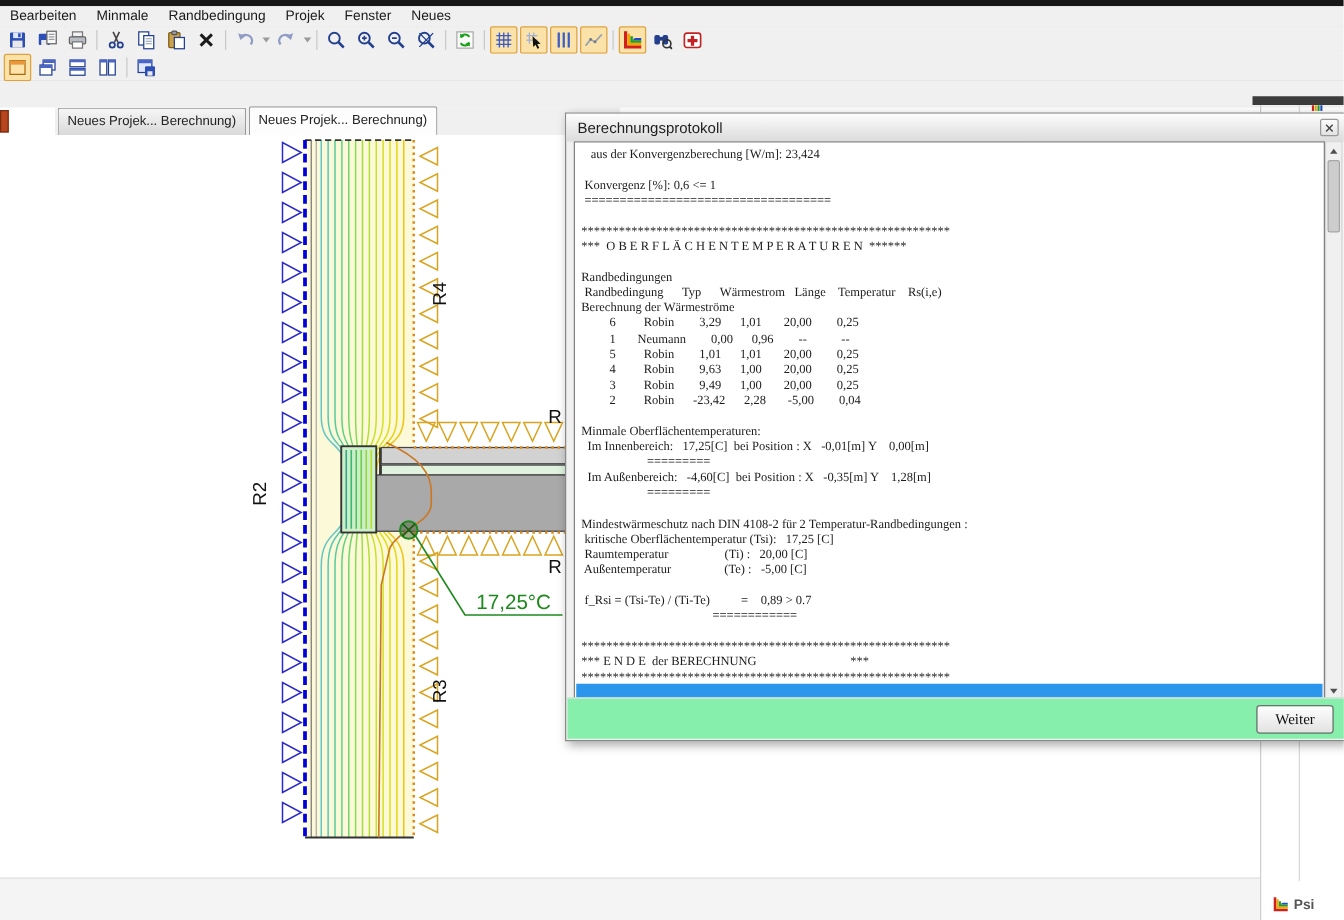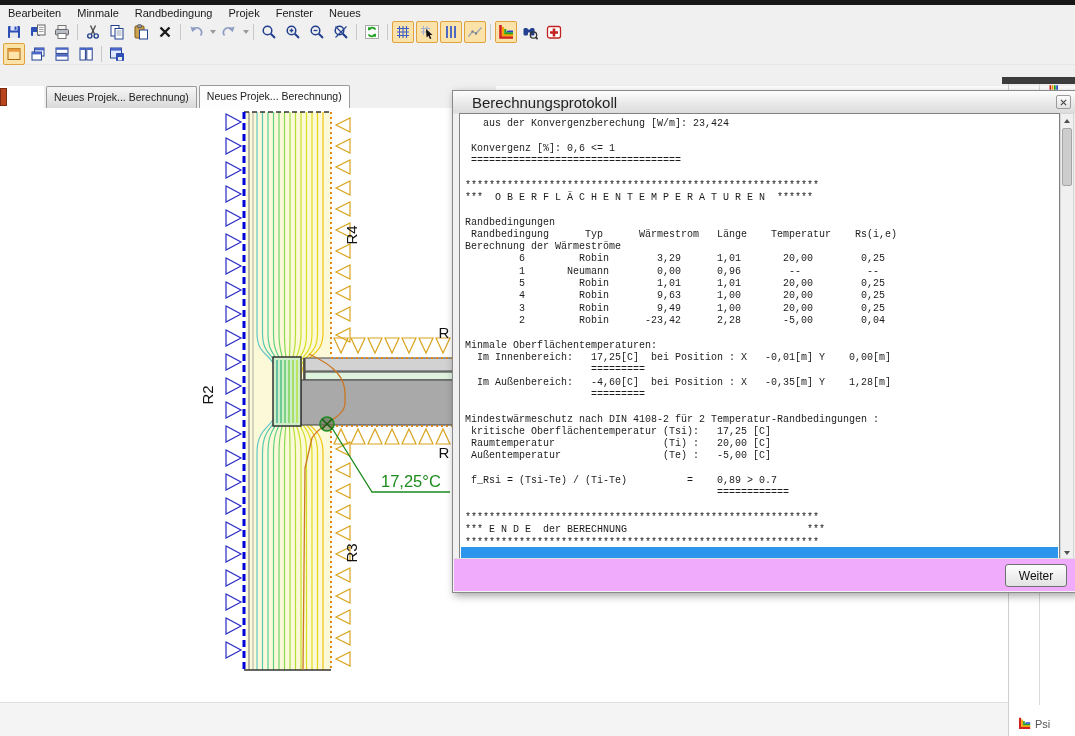--- a/index.html
+++ b/index.html
@@ -28,43 +28,43 @@
   .dock-fragment{position:absolute;left:0;top:88px;width:7px;height:18px;background:#b8451e;border:1px solid #7a2c10;box-sizing:border-box;}
   
   .canvas{position:absolute;left:0;top:108px;width:1075px;height:628px;background:#ffffff;}
   .thermal-svg{position:absolute;left:0;top:0;}
   .bottom-strip{position:absolute;left:0;top:702px;width:1008px;height:34px;background:#f4f4f4;border-top:1px solid #e0e0e0;}
   
   .right-panel-line1{position:absolute;left:1008px;top:84px;width:1px;height:652px;background:#cfcfcf;}
   .right-panel-line2{position:absolute;left:1039px;top:84px;width:1px;height:621px;background:#d9d9d9;}
   .rp-darkbar{position:absolute;left:1002px;top:77px;width:73px;height:7px;background:#3c3c3c;}
   .rp-minilogo{position:absolute;left:1047px;top:78px;width:14px;height:9px;}
-  .psi-badge{position:absolute;left:1018px;top:717px;display:flex;align-items:center;gap:4px;}
+  .psi-badge{position:absolute;left:1018px;top:717px;display:flex;align-items:center;gap:4px;font-weight:bold;}
   .psi-badge svg{width:13px;height:13px;}
   .psi-label{font-size:11px;color:#555;}
   
   .dialog{position:absolute;left:452px;top:90px;width:626px;height:503px;background:#f0f0f0;
           border:1px solid #898989;box-shadow:2px 3px 8px rgba(0,0,0,.35);box-sizing:border-box;}
   .dlg-title{height:22px;background:linear-gradient(#fdfdfd,#e8e8e8 60%,#dcdcdc);display:flex;align-items:center;
              border-bottom:1px solid #e6e6e6;position:relative;}
-  .dlg-title-text{font-size:15px;color:#1f1f1f;padding-left:19px;}
+  .dlg-title-text{font-size:12px;color:#1f1f1f;padding-left:9px;}
   .dlg-close{position:absolute;right:6px;top:4px;width:15px;height:14px;border:1px solid #9a9a9a;border-radius:2px;
              background:linear-gradient(#fcfcfc,#e2e2e2);display:flex;align-items:center;justify-content:center;box-sizing:border-box;}
   .dlg-close svg{width:7px;height:7px;display:block;}
   .dlg-content{position:absolute;left:6px;top:22px;width:601px;height:447px;background:#ffffff;border:1px solid #828282;box-sizing:border-box;overflow:hidden;}
-  .dlg-pre{margin:0;padding:4px 0 0 5px;font-family:Liberation Mono, monospace;font-size:10px;line-height:12.32px;color:#1c1c1c;white-space:pre;}
+  .dlg-pre{margin:0;padding:4px 0 0 5px;font-family:Liberation Serif, serif;font-size:10px;line-height:12.32px;color:#1c1c1c;white-space:pre;}
   .dlg-progress{position:absolute;left:1px;bottom:1px;height:11.5px;right:1px;background:#2b96ec;}
   .dlg-scrollbar{position:absolute;left:607px;top:22px;width:14px;height:447px;background:#f0f0f0;border:1px solid #d5d5d5;box-sizing:border-box;}
   .sb-btn{position:absolute;left:0;width:12px;height:13px;background:#f0f0f0;display:flex;align-items:center;justify-content:center;}
   .sb-up{top:0;}
   .sb-down{bottom:0;}
   .sb-up::after{content:"";border-left:3.5px solid transparent;border-right:3.5px solid transparent;border-bottom:4.5px solid #505050;}
   .sb-down::after{content:"";border-left:3.5px solid transparent;border-right:3.5px solid transparent;border-top:4.5px solid #505050;}
   .sb-thumb{position:absolute;left:1px;top:14px;width:10px;height:58px;background:#cdcdcd;border:1px solid #a6a6a6;border-radius:2px;box-sizing:border-box;}
-  .dlg-bottom{position:absolute;left:1px;bottom:1px;height:32px;left:1px;right:1px;background:#f0abfc;border-top:1px solid #dfdfdf;}
+  .dlg-bottom{position:absolute;left:1px;bottom:1px;height:32px;left:1px;right:1px;background:#86efac;border-top:1px solid #dfdfdf;font-family:Liberation Serif, serif;}
   .weiter-btn{position:absolute;right:9px;top:5px;width:60px;height:21px;border:1px solid #707070;border-radius:3px;
               background:linear-gradient(#fefefe,#e2e2e2);font-size:12px;color:#111;display:flex;align-items:center;justify-content:center;}
 </style>
 </head>
 <body>
 
 <div class="titlebar-sliver"></div>
 <div class="menubar">
     <div class="menu-item">Bearbeiten</div>
     <div class="menu-item">Minmale</div>

